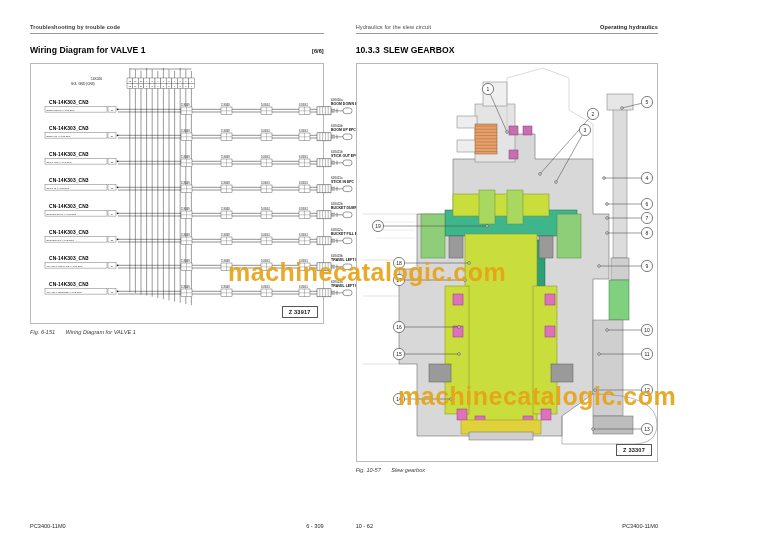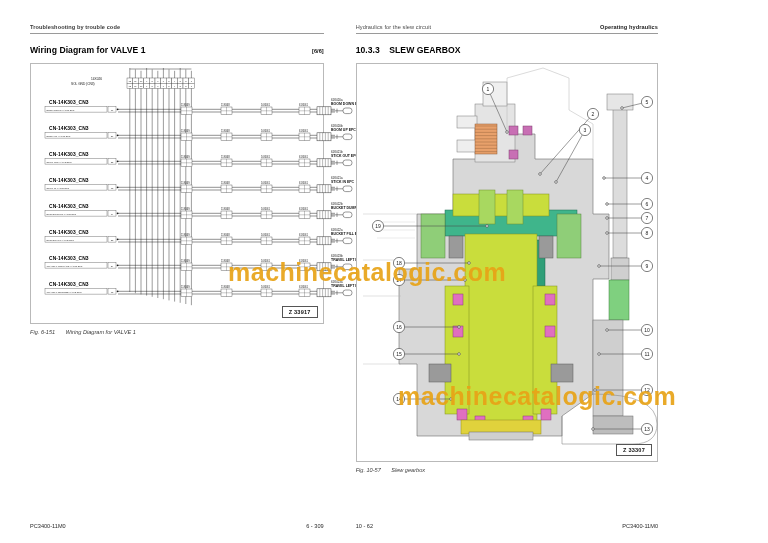--- a/index.html
+++ b/index.html
@@ -13,21 +13,21 @@
   .page-left{width:384px;height:543px;padding:24px 18px 0 30px;}
   .page-right{width:384px;height:543px;padding:24px 24px 0 14px;}
 
   .runhead{display:flex;justify-content:space-between;align-items:flex-end;
     font-size:5.6px;font-weight:bold;color:#1a1a1a;letter-spacing:.1px;
     padding-bottom:3px;border-bottom:.7px solid #9a9a9a;}
   .runhead .light{font-weight:bold;color:#3a3a3a;}
   .runhead-r .left{font-weight:normal;color:#4a4a4a;}
 
   h1.section{font-size:8.6px;font-weight:bold;color:#000;margin:11px 0 0 0;letter-spacing:.05px;}
-  h1.section .num{display:inline-block;margin-right:7px;}
+  h1.section .num{display:inline-block;margin-right:1px;}
 
   .sheetmark{position:absolute;right:18px;top:48px;font-size:5.6px;font-weight:bold;color:#111;}
 
   .figbox{position:relative;border:.7px solid #b9b9b9;background:#fff;margin-top:8px;}
   .figbox-left{height:259px;}
   .figbox-right{height:397px;}
 
   .figcap{font-size:5.6px;font-style:italic;color:#3c3c3c;margin-top:5px;}
   .figcap .fid{display:inline-block;min-width:34px;}
 

